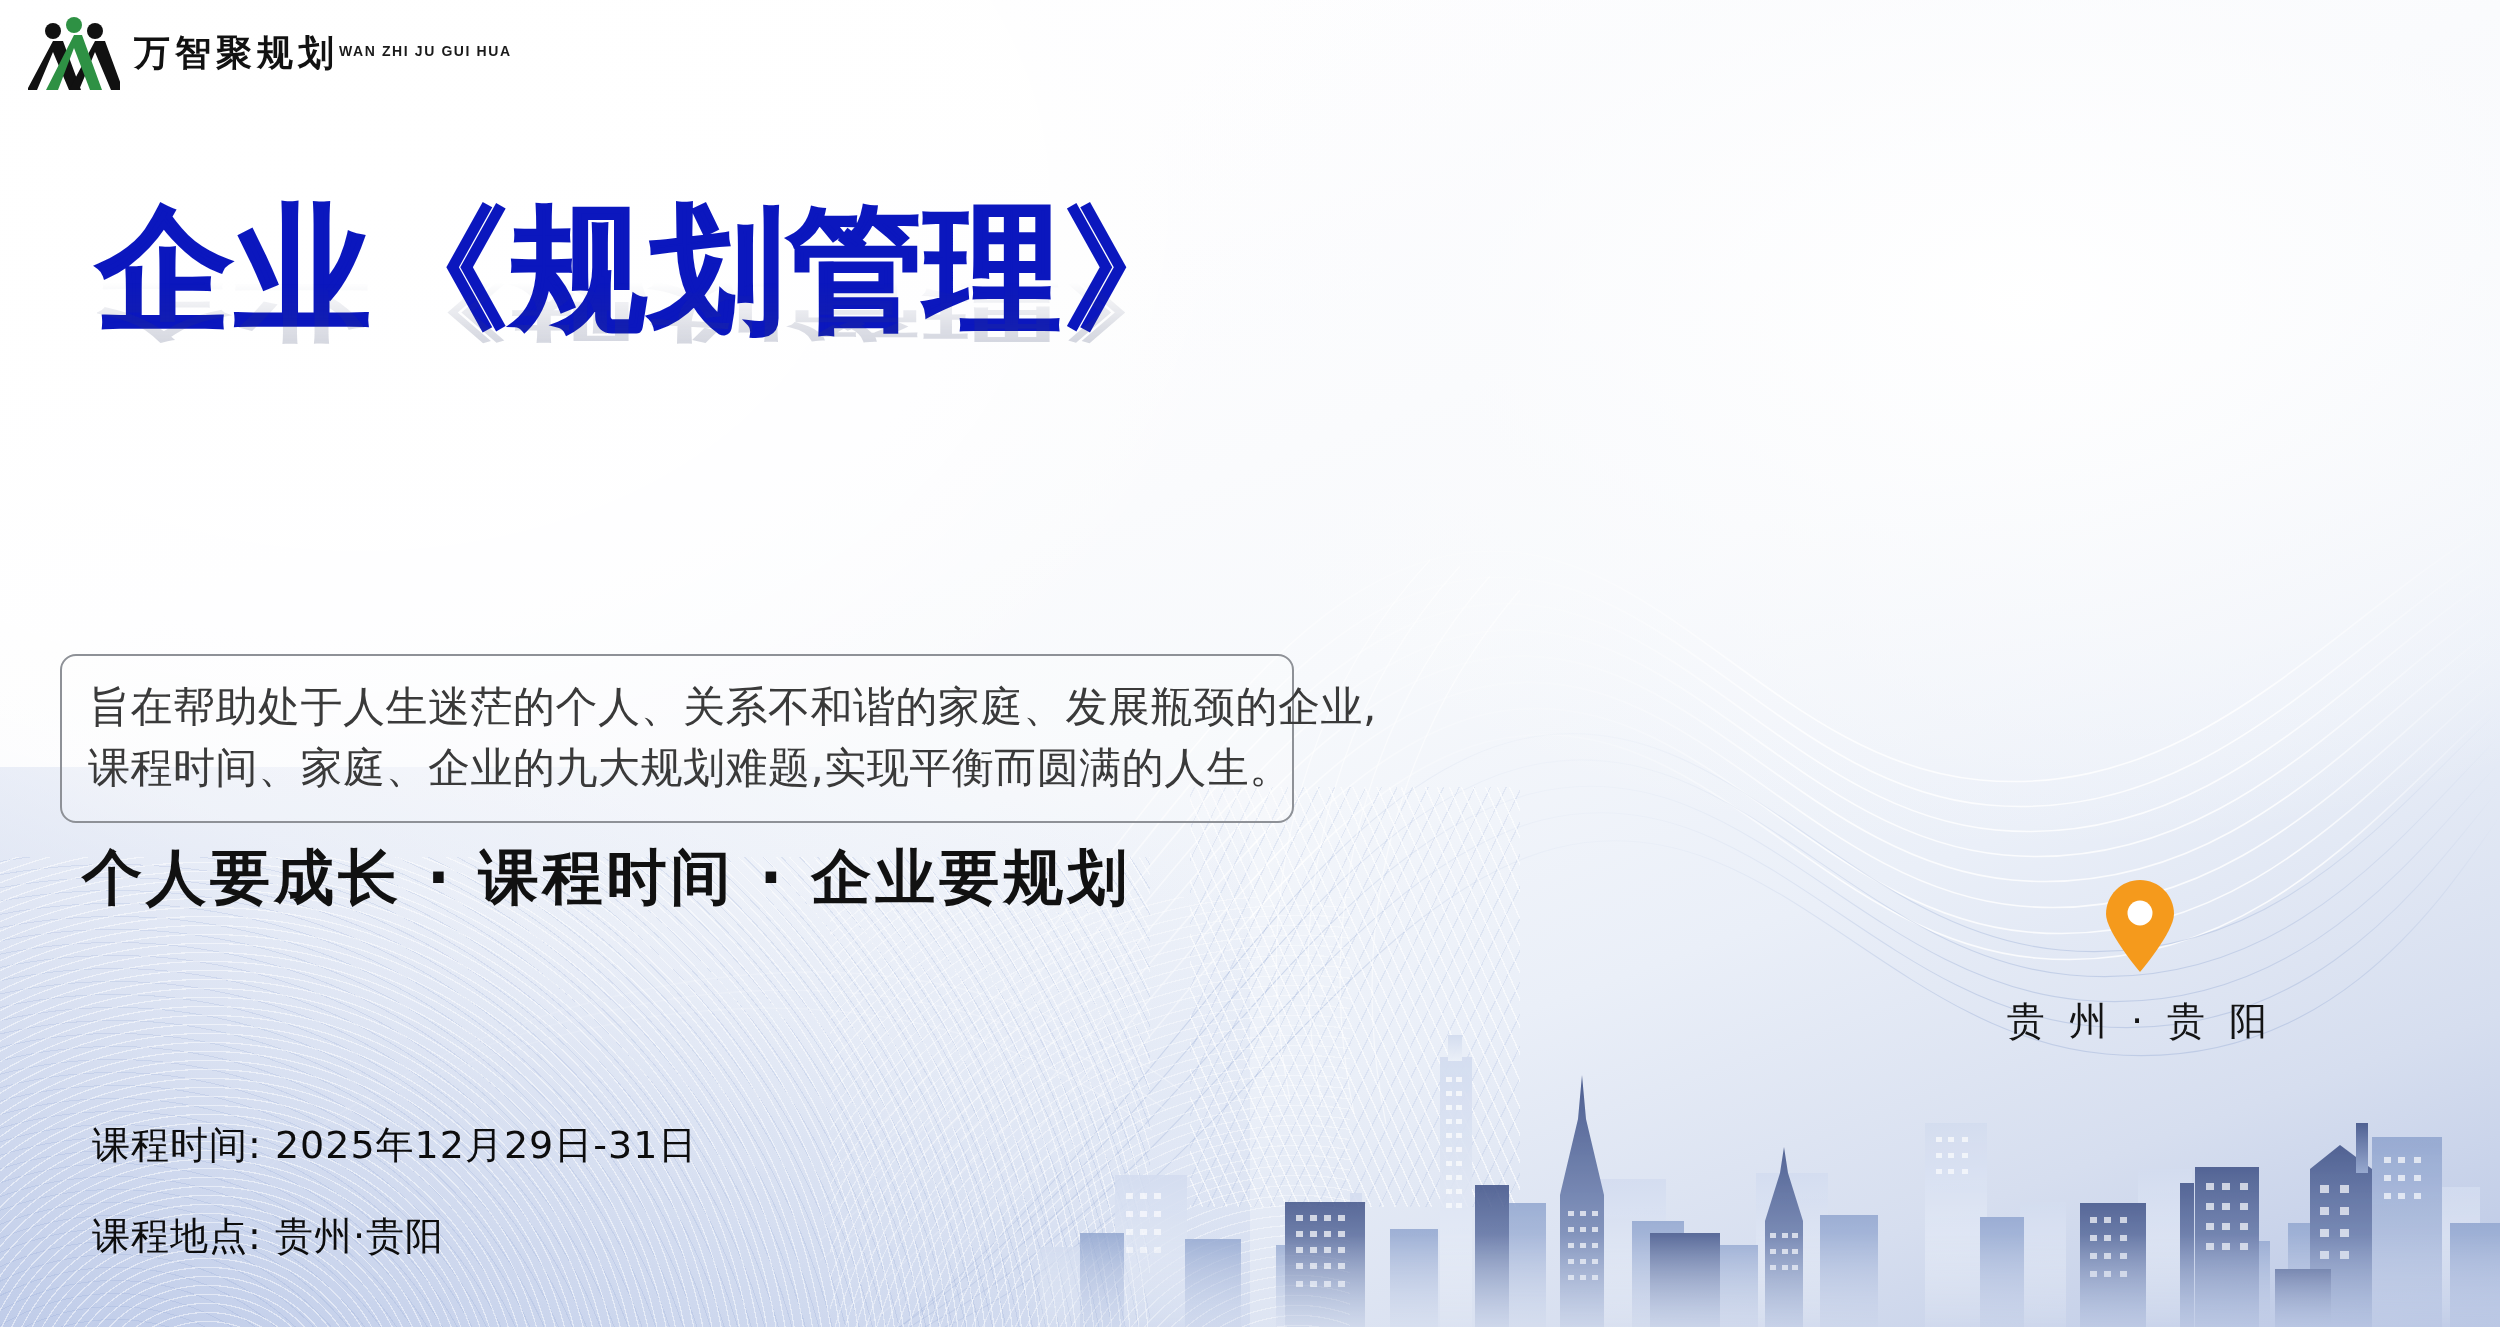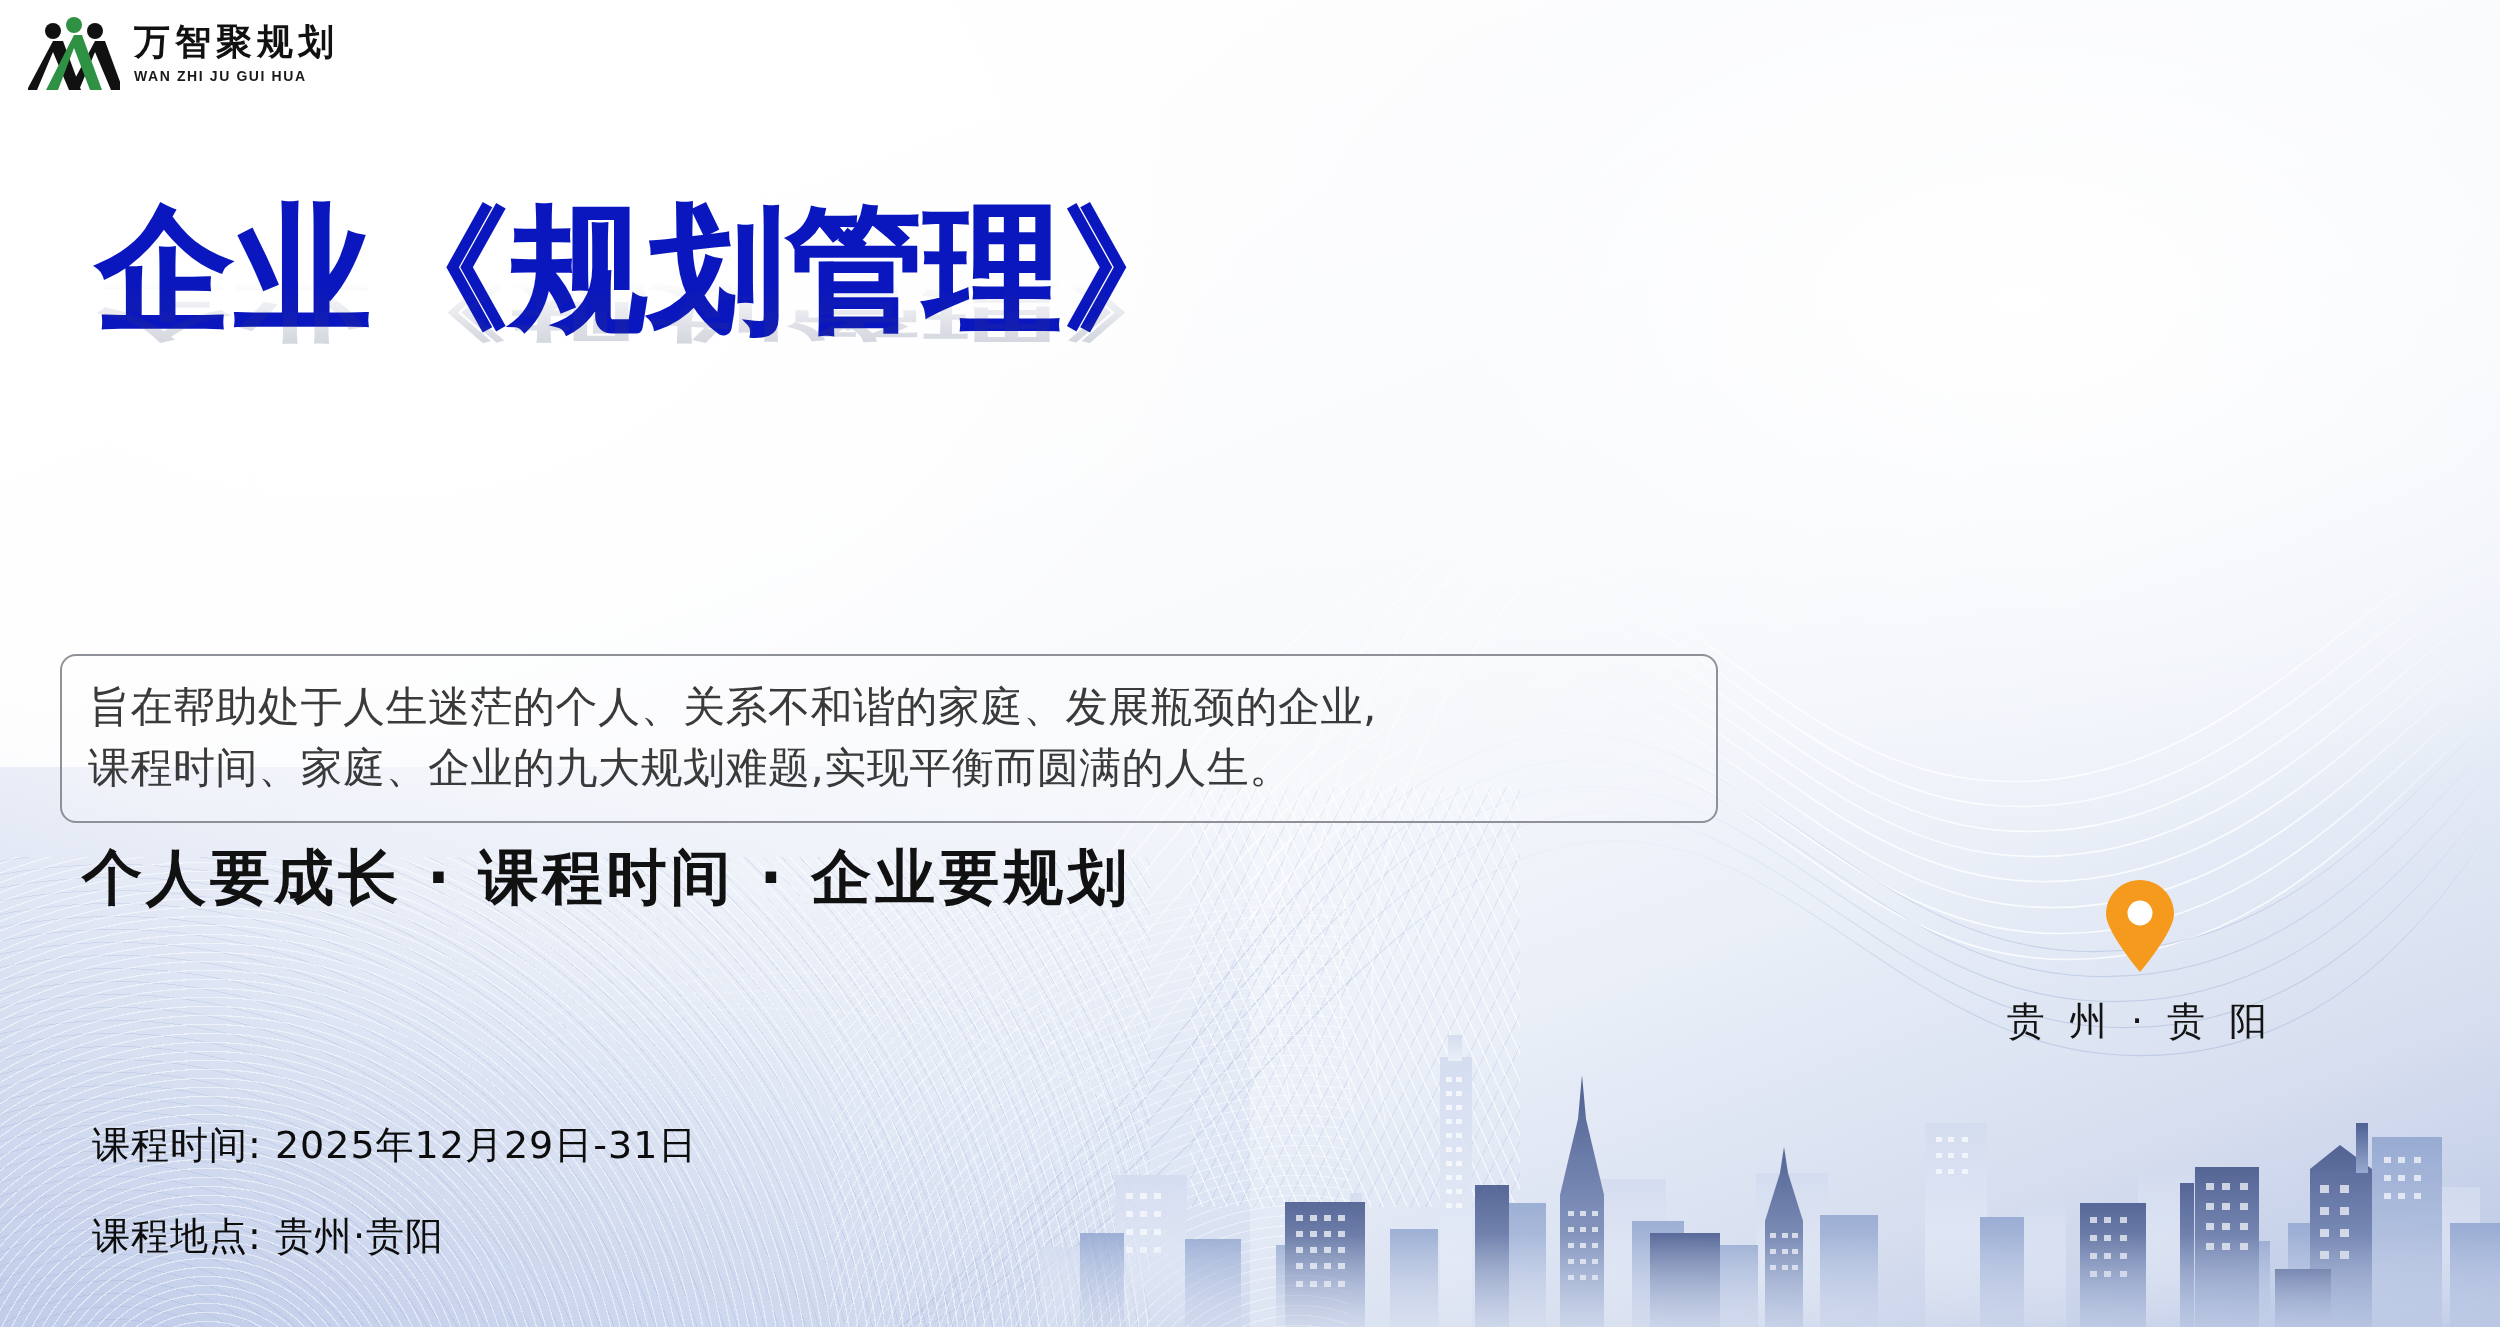--- a/index.html
+++ b/index.html
@@ -51,21 +51,21 @@
     position:absolute;right:980px;bottom:120px;width:330px;height:420px;
     background-image:
       repeating-linear-gradient(66deg, rgba(255,255,255,0.75) 0 1.4px, rgba(255,255,255,0) 1.4px 11px),
       repeating-linear-gradient(-64deg, rgba(150,170,215,0.22) 0 1.2px, rgba(255,255,255,0) 1.2px 14px);
     opacity:.8;pointer-events:none;
   }
 
   
   .logo{position:absolute;left:28px;top:14px;display:flex;align-items:center;gap:14px;}
   .logo-mark{width:92px;height:78px;}
-  .logo-text{display:flex;flex-direction:column;line-height:1;}
+  .logo-text{display:flex;flex-direction:row;line-height:1;}
   .logo-cn{
     font-family:"DejaVu Sans","Liberation Sans",sans-serif;
     font-size:36px;font-weight:700;color:#111;letter-spacing:5px;
   }
   .logo-en{
     font-family:"Liberation Sans",sans-serif;
     font-size:14px;font-weight:600;color:#1a1a1a;letter-spacing:1.6px;margin-top:9px;
   }
 
   
@@ -83,21 +83,21 @@
     margin-top:4px;
     color:rgba(60,70,110,0.30);
     -webkit-mask-image:linear-gradient(to top, rgba(0,0,0,0) 8%, rgba(0,0,0,0.55) 72%, rgba(0,0,0,0.75) 100%);
     mask-image:linear-gradient(to top, rgba(0,0,0,0) 8%, rgba(0,0,0,0.55) 72%, rgba(0,0,0,0.75) 100%);
     filter:blur(0.6px);
     pointer-events:none;
   }
 
   
   .desc-box{
-    position:absolute;left:60px;top:654px;width:1658px;
+    position:absolute;left:60px;top:654px;width:1234px;
     box-sizing:border-box;
     border:2px solid #8e9197;border-radius:16px;
     padding:20px 26px 22px 26px;
     background:rgba(255,255,255,0.20);
   }
   .desc-line{
     font-family:"DejaVu Sans","Liberation Sans",sans-serif;
     font-size:42px;font-weight:400;color:#3a3a3a;line-height:1.46;
     letter-spacing:0.5px;white-space:nowrap;
   }

